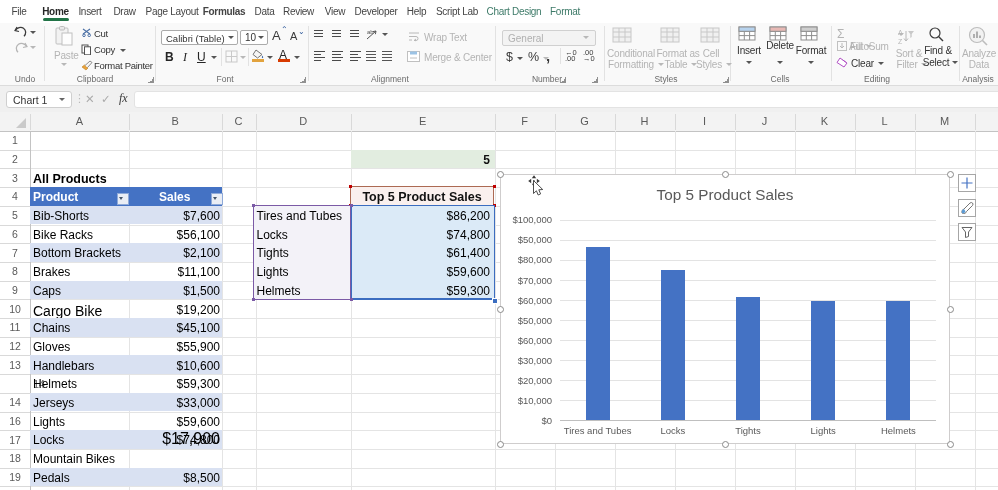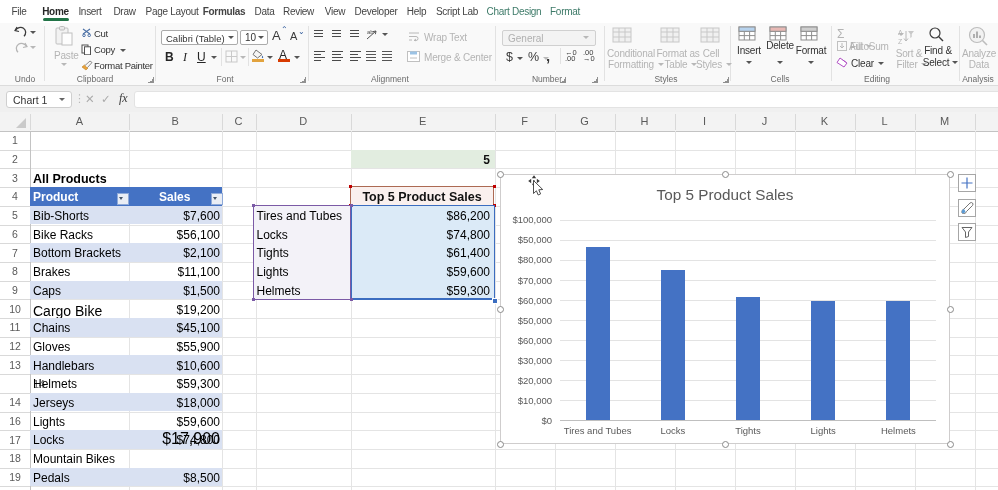--- a/index.html
+++ b/index.html
@@ -403,21 +403,21 @@
 <span class="ct" style="left:120px;top:321.2px;width:100px;text-align:right;font-size:12px;">$45,100</span>
 <span class="ct" style="left:33px;top:339.9px;font-size:12px;">Gloves</span>
 <span class="ct" style="left:120px;top:339.9px;width:100px;text-align:right;font-size:12px;">$55,900</span>
 <div class="abs" style="left:30px;top:355.4px;width:191.5px;height:18.7px;background:#d9e1f2;"></div>
 <span class="ct" style="left:33px;top:358.6px;font-size:12px;">Handlebars</span>
 <span class="ct" style="left:120px;top:358.6px;width:100px;text-align:right;font-size:12px;">$10,600</span>
 <span class="ct" style="left:33px;top:377.3px;font-size:12px;">Helmets</span>
 <span class="ct" style="left:120px;top:377.3px;width:100px;text-align:right;font-size:12px;">$59,300</span>
 <div class="abs" style="left:30px;top:392.8px;width:191.5px;height:18.7px;background:#d9e1f2;"></div>
 <span class="ct" style="left:33px;top:396.0px;font-size:12px;">Jerseys</span>
-<span class="ct" style="left:120px;top:396.0px;width:100px;text-align:right;font-size:12px;">$18,000</span>
+<span class="ct" style="left:120px;top:396.0px;width:100px;text-align:right;font-size:12px;">$33,000</span>
 <span class="ct" style="left:33px;top:414.7px;font-size:12px;">Lights</span>
 <span class="ct" style="left:120px;top:414.7px;width:100px;text-align:right;font-size:12px;">$59,600</span>
 <div class="abs" style="left:30px;top:430.2px;width:191.5px;height:18.7px;background:#d9e1f2;"></div>
 <span class="ct" style="left:33px;top:433.4px;font-size:12px;">Locks</span>
 <span class="ct" style="left:120px;top:433.4px;width:100px;text-align:right;font-size:12px;">$74,800</span>
 <span class="ct" style="left:33px;top:452.1px;font-size:12px;">Mountain Bikes</span>
 <span class="ct" style="left:120px;top:430px;width:100px;text-align:right;font-size:16px;">$17,900</span>
 <div class="abs" style="left:30px;top:467.6px;width:191.5px;height:18.7px;background:#d9e1f2;"></div>
 <span class="ct" style="left:33px;top:470.8px;font-size:12px;">Pedals</span>
 <span class="ct" style="left:120px;top:470.8px;width:100px;text-align:right;font-size:12px;">$8,500</span>

